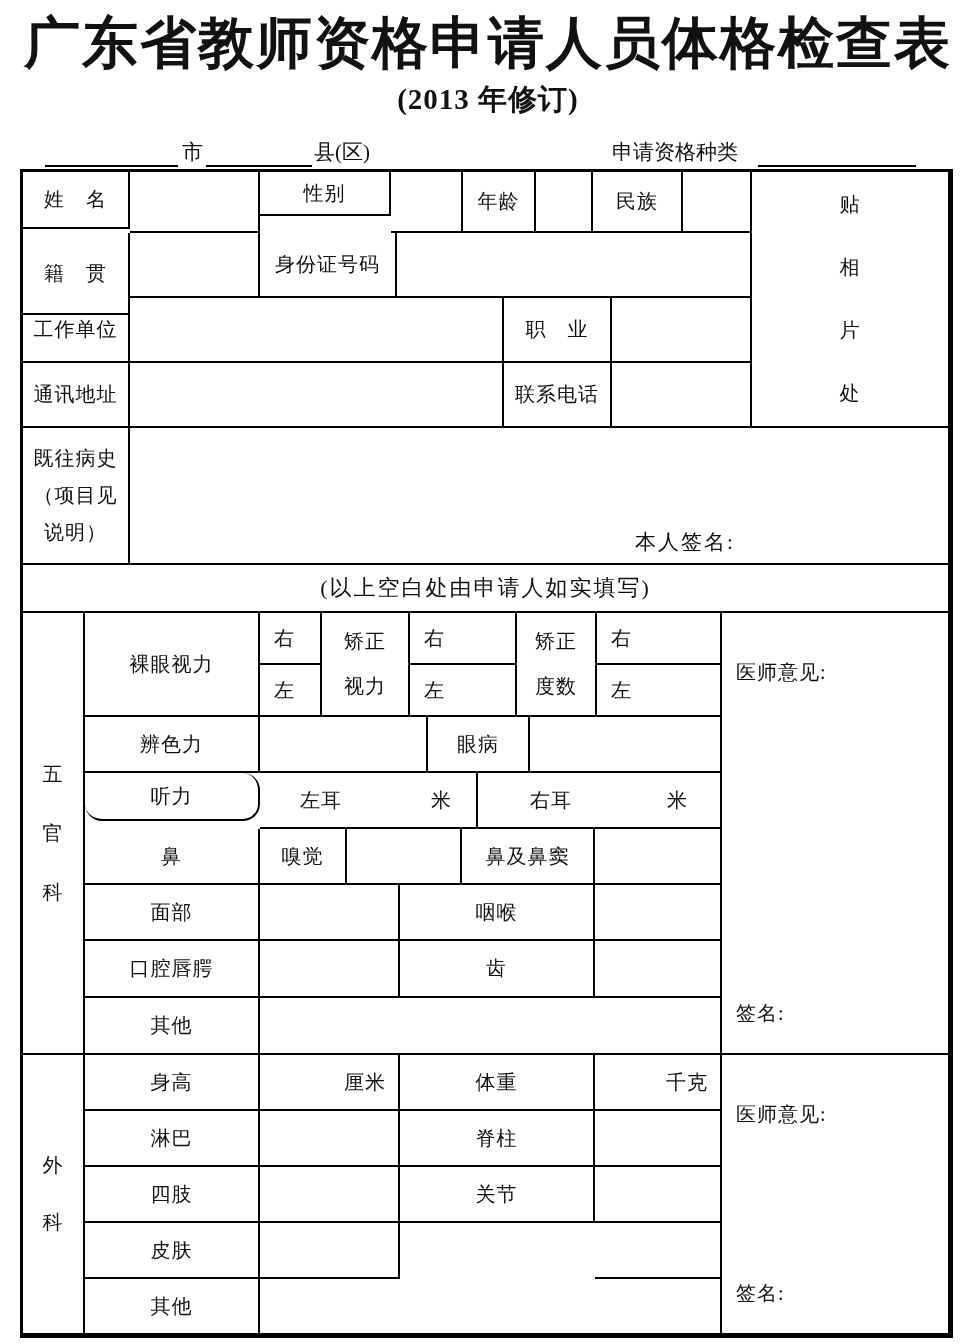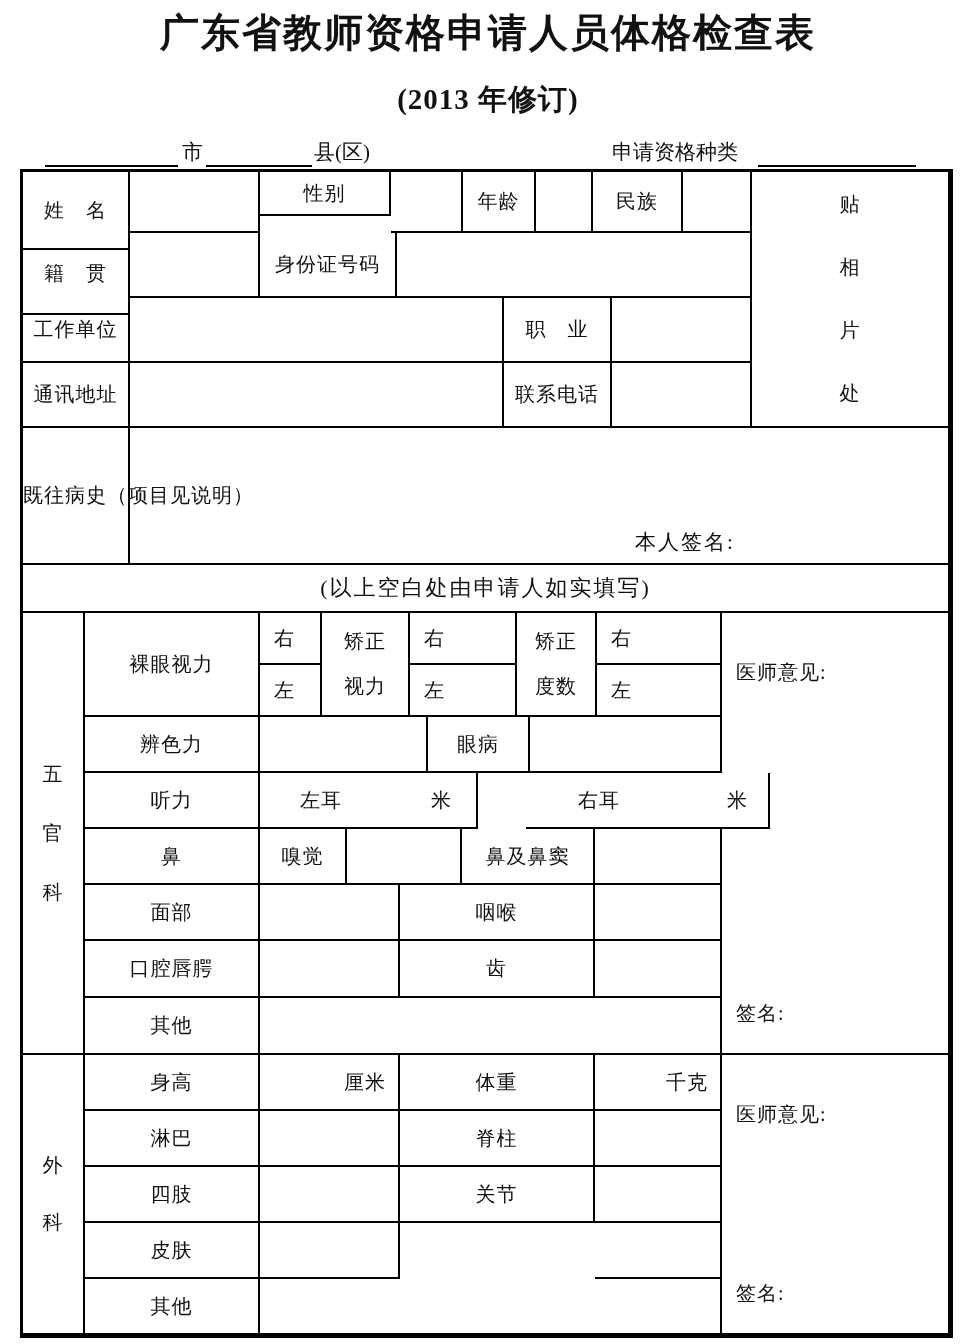--- a/index.html
+++ b/index.html
@@ -1,39 +1,39 @@
 <!DOCTYPE html>
 <html><head>
 <meta charset="utf-8">
 <style>
   html,body{margin:0;padding:0;background:#e8e8e8;}
   .pg{position:relative;width:976px;height:1344px;background:#fff;margin:0 auto;
       font-family:"Liberation Serif","DejaVu Serif",serif;color:#111;overflow:hidden;}
   .ttl{position:absolute;left:0;top:6px;width:976px;text-align:center;
-       font-size:39px;font-weight:bold;letter-spacing:2px;}
+       font-size:56px;font-weight:bold;letter-spacing:2px;}
   .sub{position:absolute;left:0;top:80px;width:976px;text-align:center;
        font-size:29px;font-weight:600;letter-spacing:1px;}
   .hline{position:absolute;font-size:21px;top:138px;white-space:nowrap;}
   .uline{position:absolute;top:165px;border-bottom:2px solid #000;height:0;}
   .tbl{position:absolute;left:23px;top:172px;width:927px;height:1163px;}
   .outline{position:absolute;left:-3px;top:-3px;width:933px;height:1169px;
            border:3px solid #000;box-sizing:border-box;pointer-events:none;}
   .c{position:absolute;box-sizing:border-box;border-right:2px solid #000;border-bottom:2px solid #000;
      display:flex;align-items:center;justify-content:center;font-size:20px;letter-spacing:1px;
      white-space:nowrap;}
   .vcol{flex-direction:column;}
   .gap36{gap:36px;} .gap32{gap:32px;} .gap30{gap:30px;}
   .two{justify-content:space-around;padding:6px 0;}
   .lft{justify-content:flex-start;padding-left:14px;}
   .rgt{justify-content:flex-end;padding-right:12px;}
   .ear1{justify-content:space-between;padding:0 24px 0 40px;}
-  .ear2{justify-content:space-between;padding:0 20px 0 52px;margin-left:48px;}
+  .ear2{justify-content:space-between;padding:0 32px 0 52px;}
   .opin{flex-direction:column;align-items:flex-start;justify-content:space-between;
         padding:46px 0 26px 14px;}
-  .hist{justify-content:space-around;padding:12px 0;}
+  .hist{flex-direction:column;justify-content:space-around;padding:12px 8px;}
   .histc{position:relative;}
   .selfsign{position:absolute;left:505px;top:100px;font-size:21px;letter-spacing:2px;}
   .notice{font-size:22px;letter-spacing:2px;}
 </style>
 </head>
 <body>
 
 <div class="pg">
 
   <div class="ttl">广东省教师资格申请人员体格检查表</div>
@@ -42,21 +42,21 @@
   <div class="uline" style="left:45px;width:133px;"></div>
   <div class="hline" style="left:182px;">市</div>
   <div class="uline" style="left:206px;width:106px;"></div>
   <div class="hline" style="left:314px;">县(区)</div>
   <div class="hline" style="left:612px;">申请资格种类</div>
   <div class="uline" style="left:758px;width:158px;"></div>
 
   <div class="tbl">
     <div class="outline"></div>
 
-    <div class="c" style="left:0;top:0;width:107px;height:78px;">姓　名</div>
+    <div class="c" style="left:0;top:0;width:107px;height:57px;">姓　名</div>
     <div class="c" style="left:107px;top:0;width:130px;height:61px;"></div>
     <div class="c" style="left:237px;top:0;width:131px;height:44px;">性别</div>
     <div class="c" style="left:368px;top:0;width:72px;height:61px;"></div>
     <div class="c" style="left:440px;top:0;width:73px;height:61px;">年龄</div>
     <div class="c" style="left:513px;top:0;width:57px;height:61px;"></div>
     <div class="c" style="left:570px;top:0;width:90px;height:61px;">民族</div>
     <div class="c" style="left:660px;top:0;width:69px;height:61px;"></div>
 
     <div class="c vcol gap36" style="left:729px;top:0;width:198px;height:256px;">
       <span>贴</span>
@@ -111,21 +111,21 @@
       <span>度数</span>
     </div>
     <div class="c lft" style="left:574px;top:441px;width:125px;height:52px;">右</div>
     <div class="c lft" style="left:574px;top:493px;width:125px;height:52px;">左</div>
 
     <div class="c" style="left:62px;top:545px;width:175px;height:56px;">辨色力</div>
     <div class="c" style="left:237px;top:545px;width:168px;height:56px;"></div>
     <div class="c" style="left:405px;top:545px;width:102px;height:56px;">眼病</div>
     <div class="c" style="left:507px;top:545px;width:192px;height:56px;"></div>
 
-    <div class="c" style="left:62px;top:601px;width:175px;height:56px;">听力</div>
+    <div class="c" style="left:62px;top:601px;width:175px;height:48px;border-radius:17px;">听力</div>
     <div class="c ear1" style="left:237px;top:601px;width:218px;height:56px;">
       <span>左耳</span>
       <span>米</span>
     </div>
     <div class="c ear2" style="left:455px;top:601px;width:244px;height:56px;">
       <span>右耳</span>
       <span>米</span>
     </div>
 
     <div class="c" style="left:62px;top:657px;width:175px;height:56px;">鼻</div>

